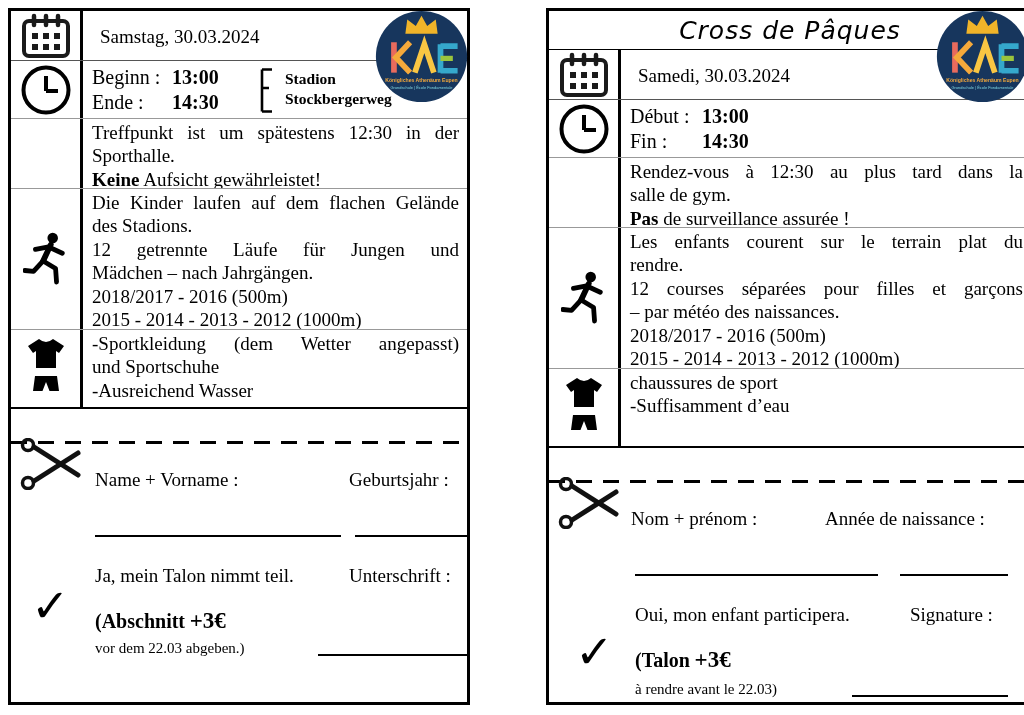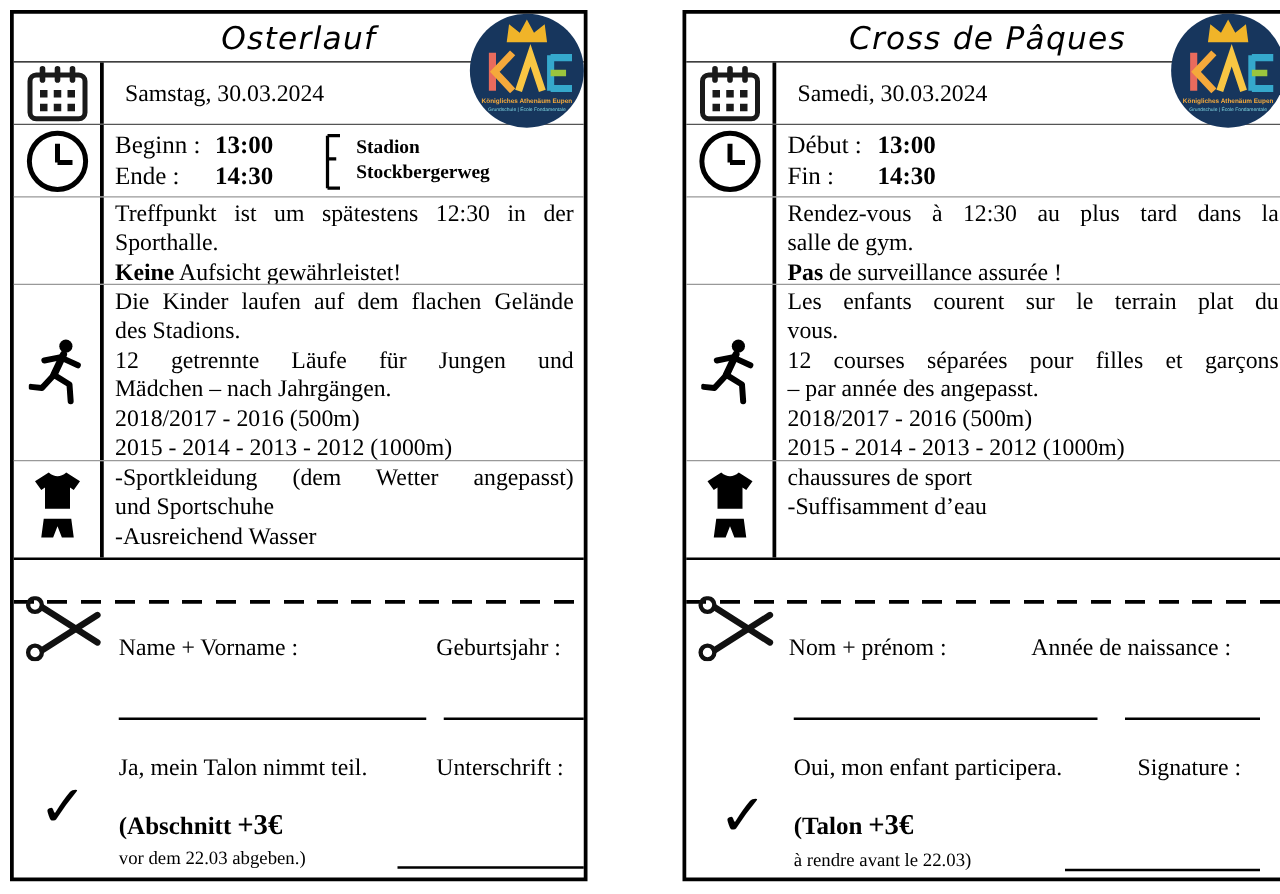--- a/index.html
+++ b/index.html
@@ -86,23 +86,20 @@
         <path d="M21,35 V67" fill="none" stroke-width="6" stroke="#e96b5d"></path>
         <path d="M38,35 L23,51 L38,67" fill="none" stroke-width="6" stroke="#f5a93b"></path>
         <path d="M43,67 L53,37 L63,67" fill="none" stroke-width="6" stroke="#f9c643"></path>
         <path d="M70,37 V67 M70,39 H88 M70,65 H88" fill="none" stroke-width="6" stroke="#35a8cc"></path>
         <path d="M70,52 H83" fill="none" stroke-width="5.5" stroke="#9bc53d"></path>
         <text x="50" y="77" text-anchor="middle" font-size="5.4" font-weight="bold" font-family="Liberation Sans, sans-serif" fill="#f5a93b">Königliches Athenäum Eupen</text>
         <text x="50" y="84" text-anchor="middle" font-size="4.2" font-family="Liberation Sans, sans-serif" fill="#7fd4df">Grundschule | École Fondamentale</text>
       </svg>
     </div>
 
-    <div class="title-row">
-      <span>Osterlauf</span>
-    </div>
 
     <div class="trow row-date">
       <div class="icon-cell">
         <svg width="50" height="46" viewBox="0 0 50 46">
           <rect x="3" y="8" width="44" height="35" rx="5" fill="#fff" stroke="#1a1a1a" stroke-width="4"></rect>
           <path d="M13,12 V3 M25,12 V3 M37,12 V3" stroke="#1a1a1a" stroke-width="4.5" stroke-linecap="round"></path>
           <g fill="#1a1a1a">
             <rect x="11" y="20" width="6" height="6"></rect>
               <rect x="22" y="20" width="6" height="6"></rect>
               <rect x="33" y="20" width="6" height="6"></rect>
@@ -283,23 +280,23 @@
           <g fill="none" stroke="#000" stroke-width="5" stroke-linecap="round" stroke-linejoin="round">
             <path d="M28,17 L41,23"></path>
             <path d="M28,16 L13,19"></path>
             <path d="M21,31 L34,39 L35,53"></path>
             <path d="M21,31 L11,42 L2,41"></path>
           </g>
         </svg>
       </div>
       <div class="content">
         <div class="jl">Les enfants courent sur le terrain plat du</div>
-        <div>vous.</div>
+        <div>rendre.</div>
         <div class="jl">12 courses séparées pour filles et garçons</div>
-        <div>– par année des angepasst.</div>
+        <div>– par météo des naissances.</div>
         <div>2018/2017 - 2016 (500m)</div>
         <div>2015 - 2014 - 2013 - 2012 (1000m)</div>
       </div>
     </div>
 
     <div class="trow row-equip">
       <div class="icon-cell">
         <svg width="40" height="62" viewBox="0 0 40 62">
           <path d="M13,1 L2,8 L7,15 L10,13 L10,30 L30,30 L30,13 L33,15 L38,8 L27,1 Q20,7 13,1 Z" fill="#000"></path>
           <path d="M9,38 L31,38 L33,53 L23.5,53 L20,44 L16.5,53 L7,53 Z" fill="#000"></path>

